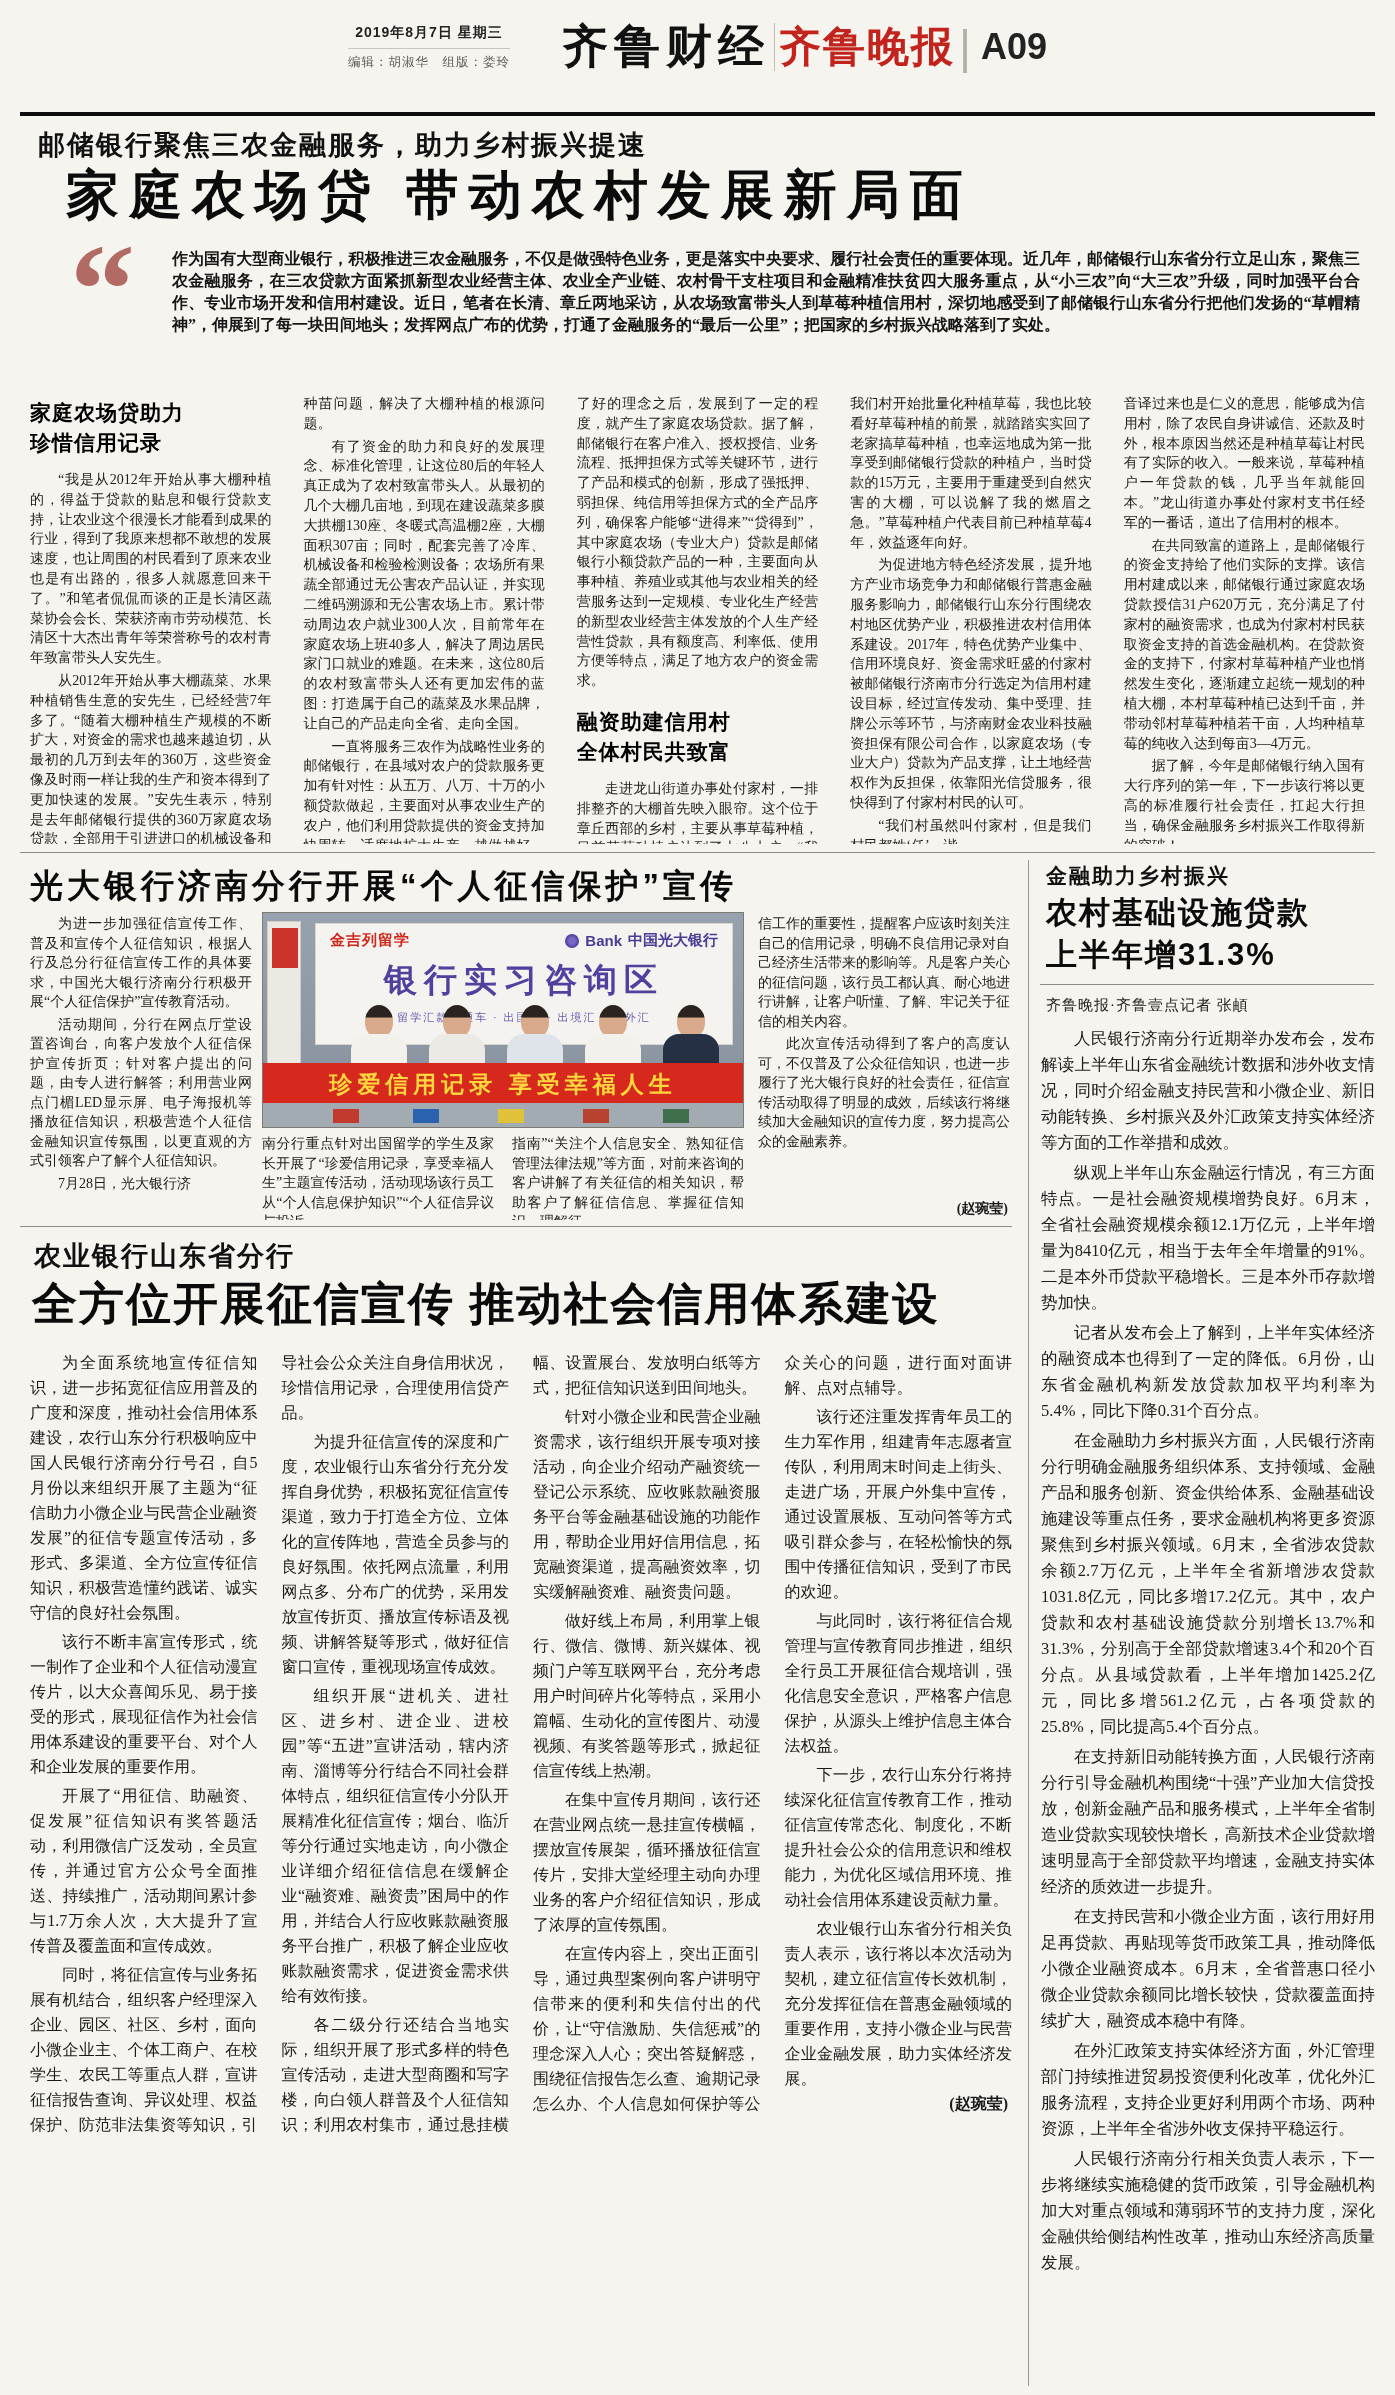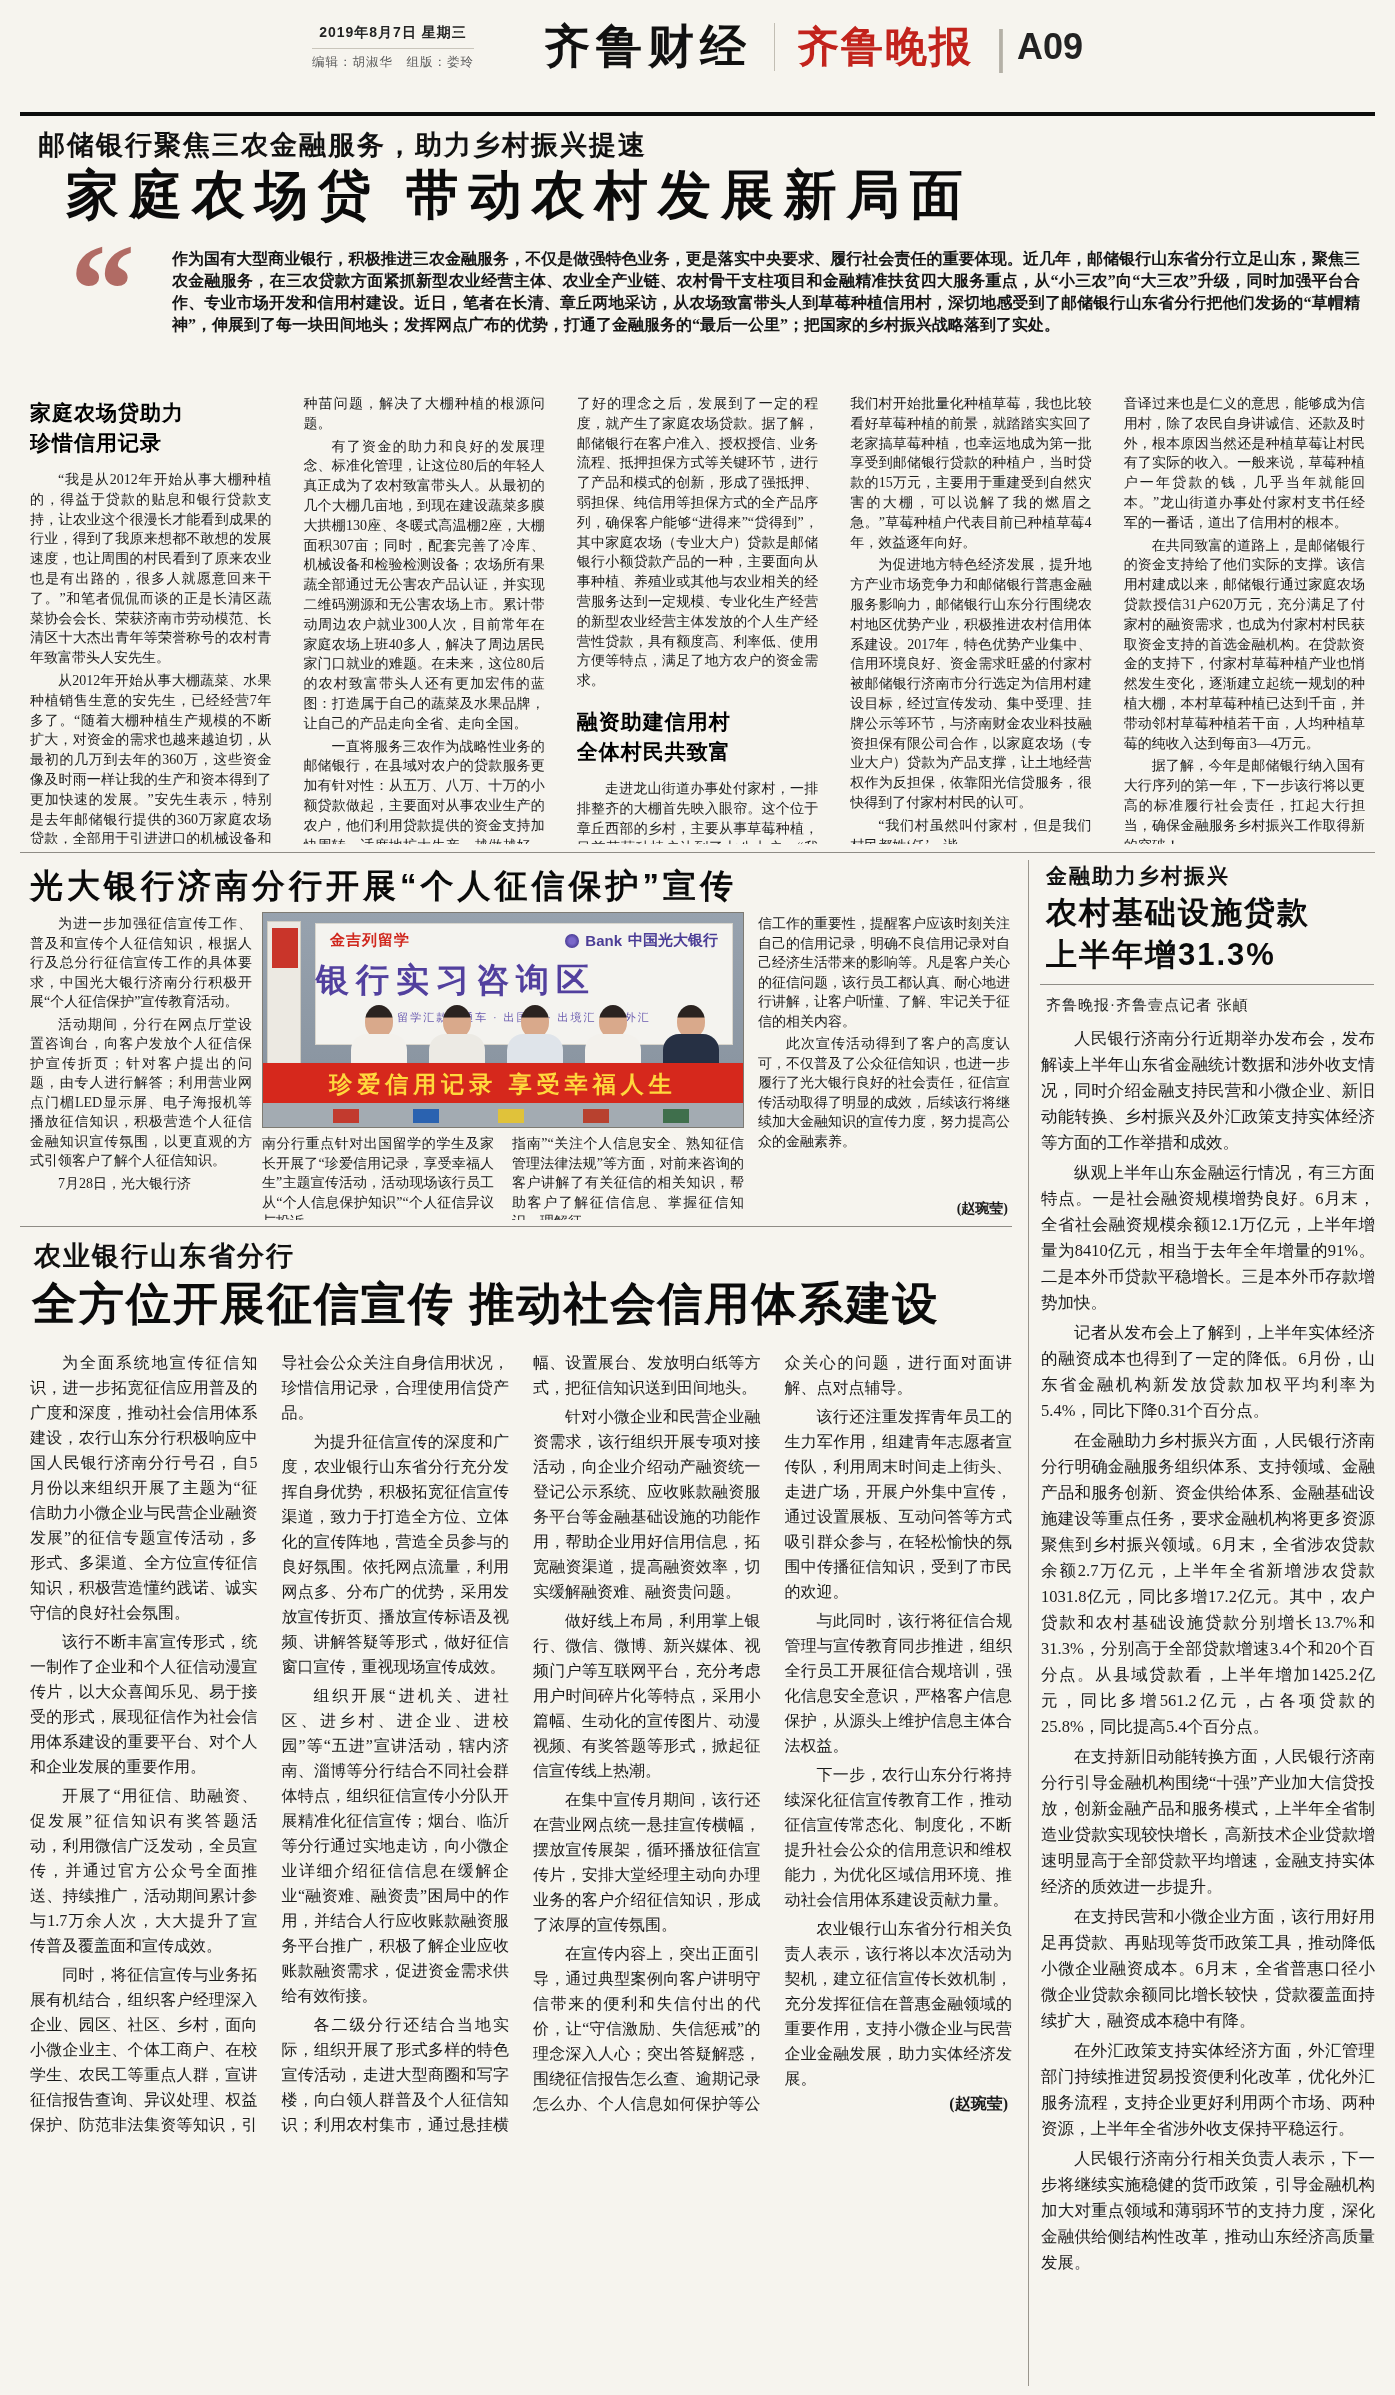--- a/index.html
+++ b/index.html
@@ -1,21 +1,21 @@
 <!DOCTYPE html>
 <html><head>
 <meta charset="utf-8">
 <style>
   * { box-sizing: border-box; margin: 0; padding: 0; }
   html,body { background:#dedbd2; }
   body { font-family: "Liberation Serif", serif; color:#1b1b1b; }
   .page { position:relative; width:1395px; height:2395px; background:#f6f4ee; margin:0 auto; overflow:hidden; }
 
   
-  .masthead { position:absolute; top:16px; left:0; width:100%; display:flex; justify-content:center; align-items:center; gap:22px; }
+  .masthead { position:absolute; top:16px; left:0; width:100%; display:flex; justify-content:center; align-items:center; gap:4px; }
   .mast-meta { text-align:center; font-family:"Liberation Sans", sans-serif; }
   .mast-date { font-size:14px; font-weight:bold; letter-spacing:1px; color:#222; }
   .mast-editors { font-size:12.5px; color:#5a5a5a; margin-top:6px; letter-spacing:1px; border-top:1px solid #c9c5bb; padding-top:5px; }
   .mast-section { font-family:"Liberation Sans", sans-serif; font-size:46px; font-weight:900; letter-spacing:6px; color:#111;margin-left:48px; }
   .mast-sep { width:1px; height:48px; background:#c2beb4; }
   .mast-brand { font-size:42px; font-weight:900; color:#c2231c; letter-spacing:2px; font-family:"Liberation Serif", serif; }
   .mast-page { display:flex; align-items:center; font-family:"Liberation Sans", sans-serif; }
   .mast-page .bar { color:#b4b0a6; font-weight:300; font-size:46px; margin-right:10px; }
   .mast-page .num { font-size:36px; font-weight:bold; color:#222; }
 
@@ -51,21 +51,21 @@
 
   
   .photo { position:absolute; left:262px; top:912px; width:482px; height:216px; background:linear-gradient(#97a2ae, #8b96a2 70%, #7d8894); overflow:hidden; border:1px solid #7d7a72; }
   .ph-rollup { position:absolute; left:4px; top:8px; width:34px; height:152px; background:#ece9e2; border:1px solid #cfccc2; }
   .ph-rollup .rr { position:absolute; left:4px; top:6px; width:26px; height:40px; background:#c9352a; }
   .ph-backdrop { position:absolute; left:52px; top:10px; width:418px; height:122px; background:#f4f3ef; border:1px solid #d8d5cc; }
   .ph-logos { display:flex; justify-content:space-between; align-items:center; padding:7px 14px 0; }
   .ph-logo-left { color:#d0281e; font-weight:bold; font-size:15px; font-family:"Liberation Sans", sans-serif; letter-spacing:1px; }
   .ph-logo-right { color:#4b3d96; font-weight:bold; font-size:15px; font-family:"Liberation Sans", sans-serif; display:flex; align-items:center; gap:6px; }
   .ceb-mark { width:14px; height:14px; border-radius:50%; background:radial-gradient(circle, #7a68c9 30%, #4b3d96 70%); display:inline-block; }
-  .ph-title { margin-top:8px; font-family:"Liberation Sans", sans-serif; font-size:33px; font-weight:900; letter-spacing:7px; color:#52409e; }
+  .ph-title { margin-top:8px; text-align:center; font-family:"Liberation Sans", sans-serif; font-size:33px; font-weight:900; letter-spacing:7px; color:#52409e; }
   .ph-sub { margin-top:7px; text-align:center; font-size:11px; color:#6a5bb0; letter-spacing:2px; }
   .people { position:absolute; left:0; top:0; width:100%; height:100%; }
   .person { position:absolute; top:92px; width:64px; }
   .person .head { width:28px; height:33px; margin:0 auto; border-radius:50% 50% 46% 46%; background:linear-gradient(#2b2320 36%, #d9a98b 40%); }
   .person .torso { width:56px; height:58px; margin:-4px auto 0; border-radius:16px 16px 0 0; }
   .ph-banner { position:absolute; left:0; top:150px; width:100%; height:42px; background:#d6281c; display:flex; align-items:center; justify-content:center; box-shadow:0 2px 3px rgba(0,0,0,.25); }
   .ph-banner span { color:#ffd83d; font-family:"Liberation Sans", sans-serif; font-weight:900; font-size:23px; letter-spacing:5px; white-space:nowrap;text-align:center; }
   .ph-table { position:absolute; left:0; bottom:0; width:100%; height:24px; background:#a3abb2; }
   .brochure { position:absolute; bottom:4px; width:26px; height:14px; }
 

